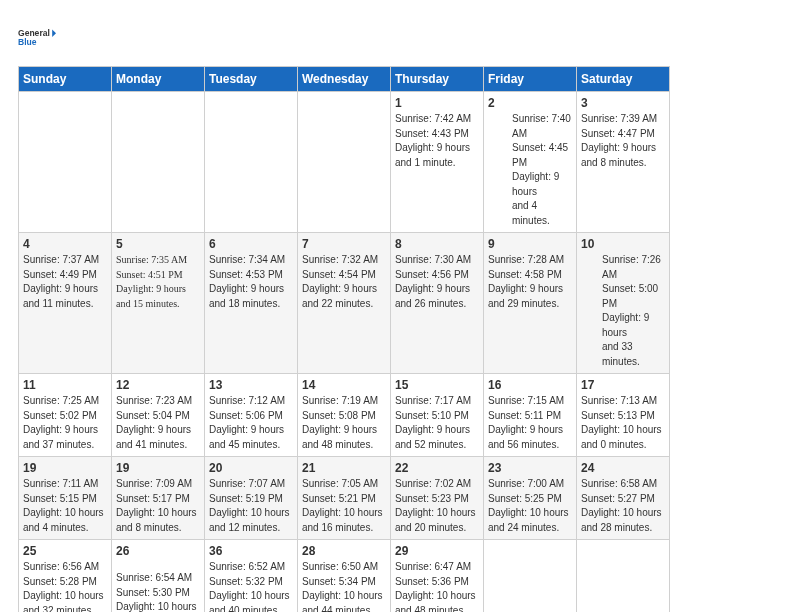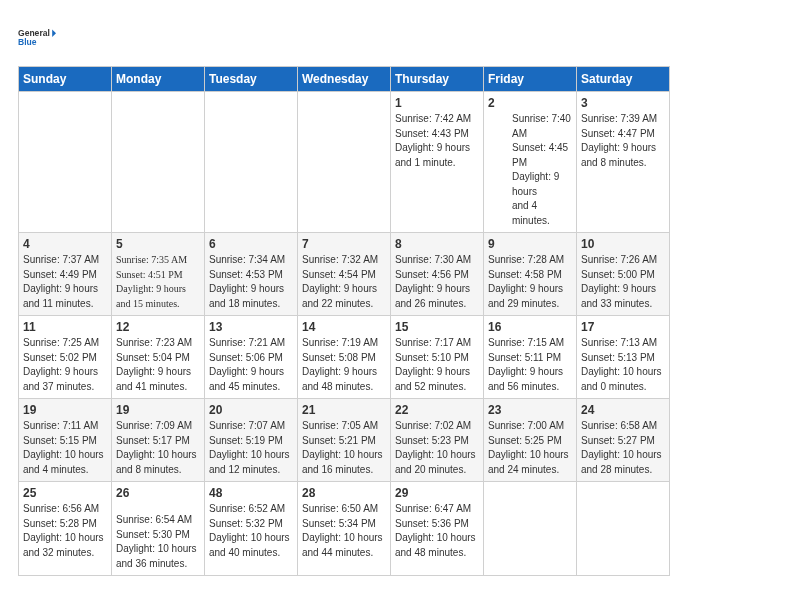--- a/index.html
+++ b/index.html
@@ -176,21 +176,21 @@
           </td>
           <td>
             <span class="day-num">9</span>
             <div class="day-info" style="white-space: pre-line;">Sunrise: 7:28 AM
 Sunset: 4:58 PM
 Daylight: 9 hours
 and 29 minutes.</div>
           </td>
           <td>
             <span class="day-num">10</span>
-            <div class="day-info" style="white-space: pre-line;">Sunrise: 7:26 AM
+            <div class="day-info" style="white-space: pre-line; margin-left: 21px;">Sunrise: 7:26 AM
 Sunset: 5:00 PM
 Daylight: 9 hours
 and 33 minutes.</div>
           </td>
         </tr>
         <tr>
           <td>
             <span class="day-num">11</span>
             <div class="day-info" style="white-space: pre-line;">Sunrise: 7:25 AM
 Sunset: 5:02 PM
@@ -199,21 +199,21 @@
           </td>
           <td>
             <span class="day-num">12</span>
             <div class="day-info" style="white-space: pre-line;">Sunrise: 7:23 AM
 Sunset: 5:04 PM
 Daylight: 9 hours
 and 41 minutes.</div>
           </td>
           <td>
             <span class="day-num">13</span>
-            <div class="day-info" style="white-space: pre-line;">Sunrise: 7:21 AM
+            <div class="day-info" style="white-space: pre-line;">Sunrise: 7:12 AM
 Sunset: 5:06 PM
 Daylight: 9 hours
 and 45 minutes.</div>
           </td>
           <td>
             <span class="day-num">14</span>
             <div class="day-info" style="white-space: pre-line;">Sunrise: 7:19 AM
 Sunset: 5:08 PM
 Daylight: 9 hours
 and 48 minutes.</div>
@@ -300,21 +300,21 @@
 and 32 minutes.</div>
           </td>
           <td>
             <span class="day-num">26</span>
             <div class="day-info" style="white-space: pre-line; margin-top: 13px;">Sunrise: 6:54 AM
 Sunset: 5:30 PM
 Daylight: 10 hours
 and 36 minutes.</div>
           </td>
           <td>
-            <span class="day-num">48</span>
+            <span class="day-num">36</span>
             <div class="day-info" style="white-space: pre-line;">Sunrise: 6:52 AM
 Sunset: 5:32 PM
 Daylight: 10 hours
 and 40 minutes.</div>
           </td>
           <td>
             <span class="day-num">28</span>
             <div class="day-info" style="white-space: pre-line;">Sunrise: 6:50 AM
 Sunset: 5:34 PM
 Daylight: 10 hours

